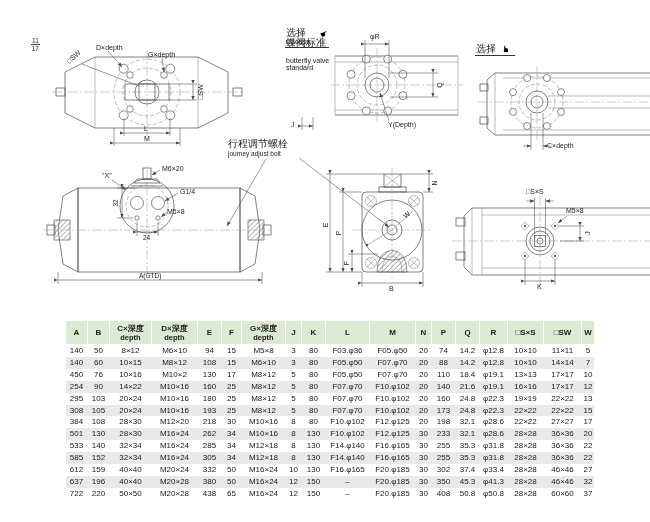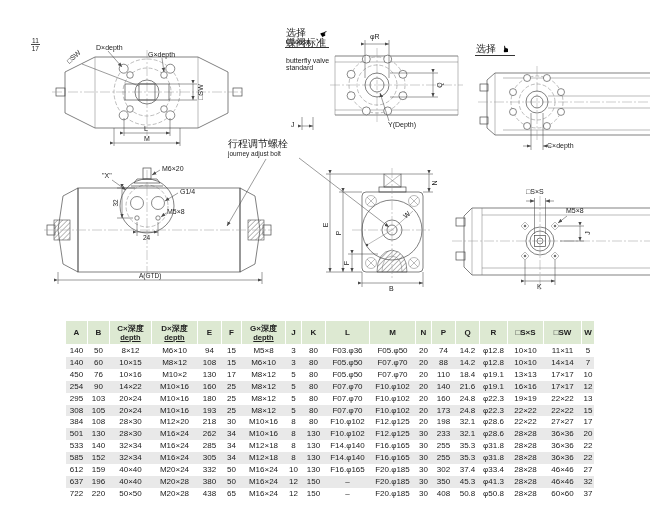--- a/index.html
+++ b/index.html
@@ -24,21 +24,21 @@
   .title{position:absolute;font-weight:bold;font-size:11.5px;color:#111;white-space:nowrap;}
   .frac{position:absolute;font-size:6.5px;line-height:7px;text-align:center;color:#222;}
   .frac .top{display:block;border-bottom:1px solid #444;padding:0 1px;}
   #tablewrap{position:absolute;left:65px;top:320px;width:529px;overflow:hidden;}
   table{border-collapse:collapse;table-layout:fixed;width:529px;}
   th{background:#dde9d2;border:1px solid #fff;font-weight:bold;font-size:8px;line-height:9px;
      height:23px;padding:0;text-align:center;vertical-align:middle;color:#222;}
   td{font-size:8px;line-height:11.9px;height:11.9px;padding:0;text-align:center;
      overflow:hidden;white-space:nowrap;color:#1a1a1a;}
   tbody tr:nth-child(even){background:#e9e9e9;}
-  th .sub{font-weight:bold;font-size:7.5px;text-decoration:underline;}
+  th .sub{font-weight:bold;font-size:7.5px;}
 </style>
 </head>
 <body>
 
 <div id="page">
 
   <svg id="draw" width="650" height="522" viewBox="0 0 650 522">
     <defs>
       <marker id="ar" markerWidth="9" markerHeight="8" refX="8" refY="4" orient="auto">
         <path d="M0,0.8 L8,4 L0,7.2 z" fill="#4a4a4a"></path>

